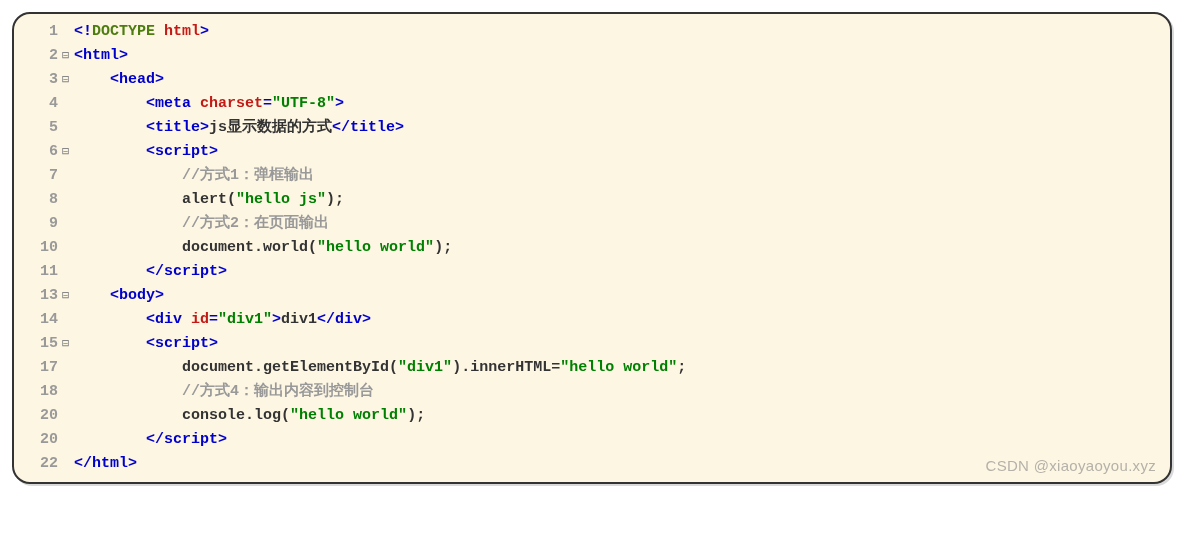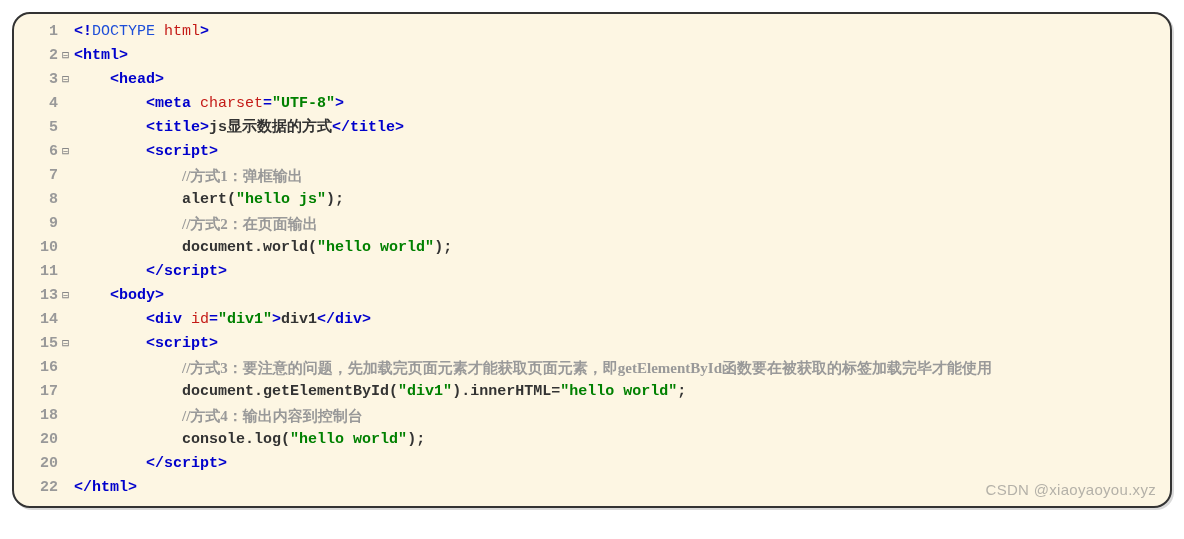--- a/index.html
+++ b/index.html
@@ -40,26 +40,26 @@
   text-align: left;
   color: #888;
   font-size: 12px;
   flex-shrink: 0;
   user-select: none;
 }
 .code {
   white-space: pre;
   flex-grow: 1;
 }
-.t-doctype { color: #1d4ed8; font-weight: normal; }
+.t-doctype { color: #4d7c0f; font-weight: bold; }
 .t-tag { color: #0000cc; font-weight: bold; }
-.t-attr { color: #c41a16; font-weight: normal; margin-top: 24px; }
+.t-attr { color: #c41a16; font-weight: bold; margin-top: 24px; }
 .t-string { color: #008000; font-weight: bold; }
 .t-text { color: #333; font-weight: bold; text-align: center; }
-.t-comm { color: #999; font-weight: bold; font-family: Liberation Serif, serif; }
+.t-comm { color: #999; font-weight: bold; }
 .t-id { color: #333; font-weight: bold; }
 .t-dot { color: #333; font-weight: bold; }
 .t-punc { color: #333; font-weight: bold; }
 .watermark {
   position: absolute;
   right: 14px;
   bottom: 8px;
   color: rgba(120,120,120,0.55);
   font-family: sans-serif;
   font-size: 15px;
@@ -135,25 +135,20 @@
         <div class="gutter">14</div>
         <div class="fold"></div>
         <div class="code"><span class="t-text">        </span><span class="t-tag">&lt;div </span><span class="t-attr">id</span><span class="t-tag">=</span><span class="t-string">"div1"</span><span class="t-tag">&gt;</span><span class="t-text">div1</span><span class="t-tag">&lt;/div&gt;</span></div>
       </div>
       <div class="code-line">
         <div class="gutter">15</div>
         <div class="fold">⊟</div>
         <div class="code"><span class="t-text">        </span><span class="t-tag">&lt;script&gt;</span></div>
       </div>
       <div class="code-line">
-        <div class="gutter">16</div>
-        <div class="fold"></div>
-        <div class="code"><span class="t-text">            </span><span class="t-comm">//方式3：要注意的问题，先加载完页面元素才能获取页面元素，即getElementById函数要在被获取的标签加载完毕才能使用</span></div>
-      </div>
-      <div class="code-line">
         <div class="gutter">17</div>
         <div class="fold"></div>
         <div class="code"><span class="t-text">            </span><span class="t-id">document</span><span class="t-dot">.</span><span class="t-id">getElementById</span><span class="t-punc">(</span><span class="t-string">"div1"</span><span class="t-punc">).</span><span class="t-id">innerHTML</span><span class="t-punc">=</span><span class="t-string">"hello world"</span><span class="t-punc">;</span></div>
       </div>
       <div class="code-line">
         <div class="gutter">18</div>
         <div class="fold"></div>
         <div class="code"><span class="t-text">            </span><span class="t-comm">//方式4：输出内容到控制台</span></div>
       </div>
       <div class="code-line">

